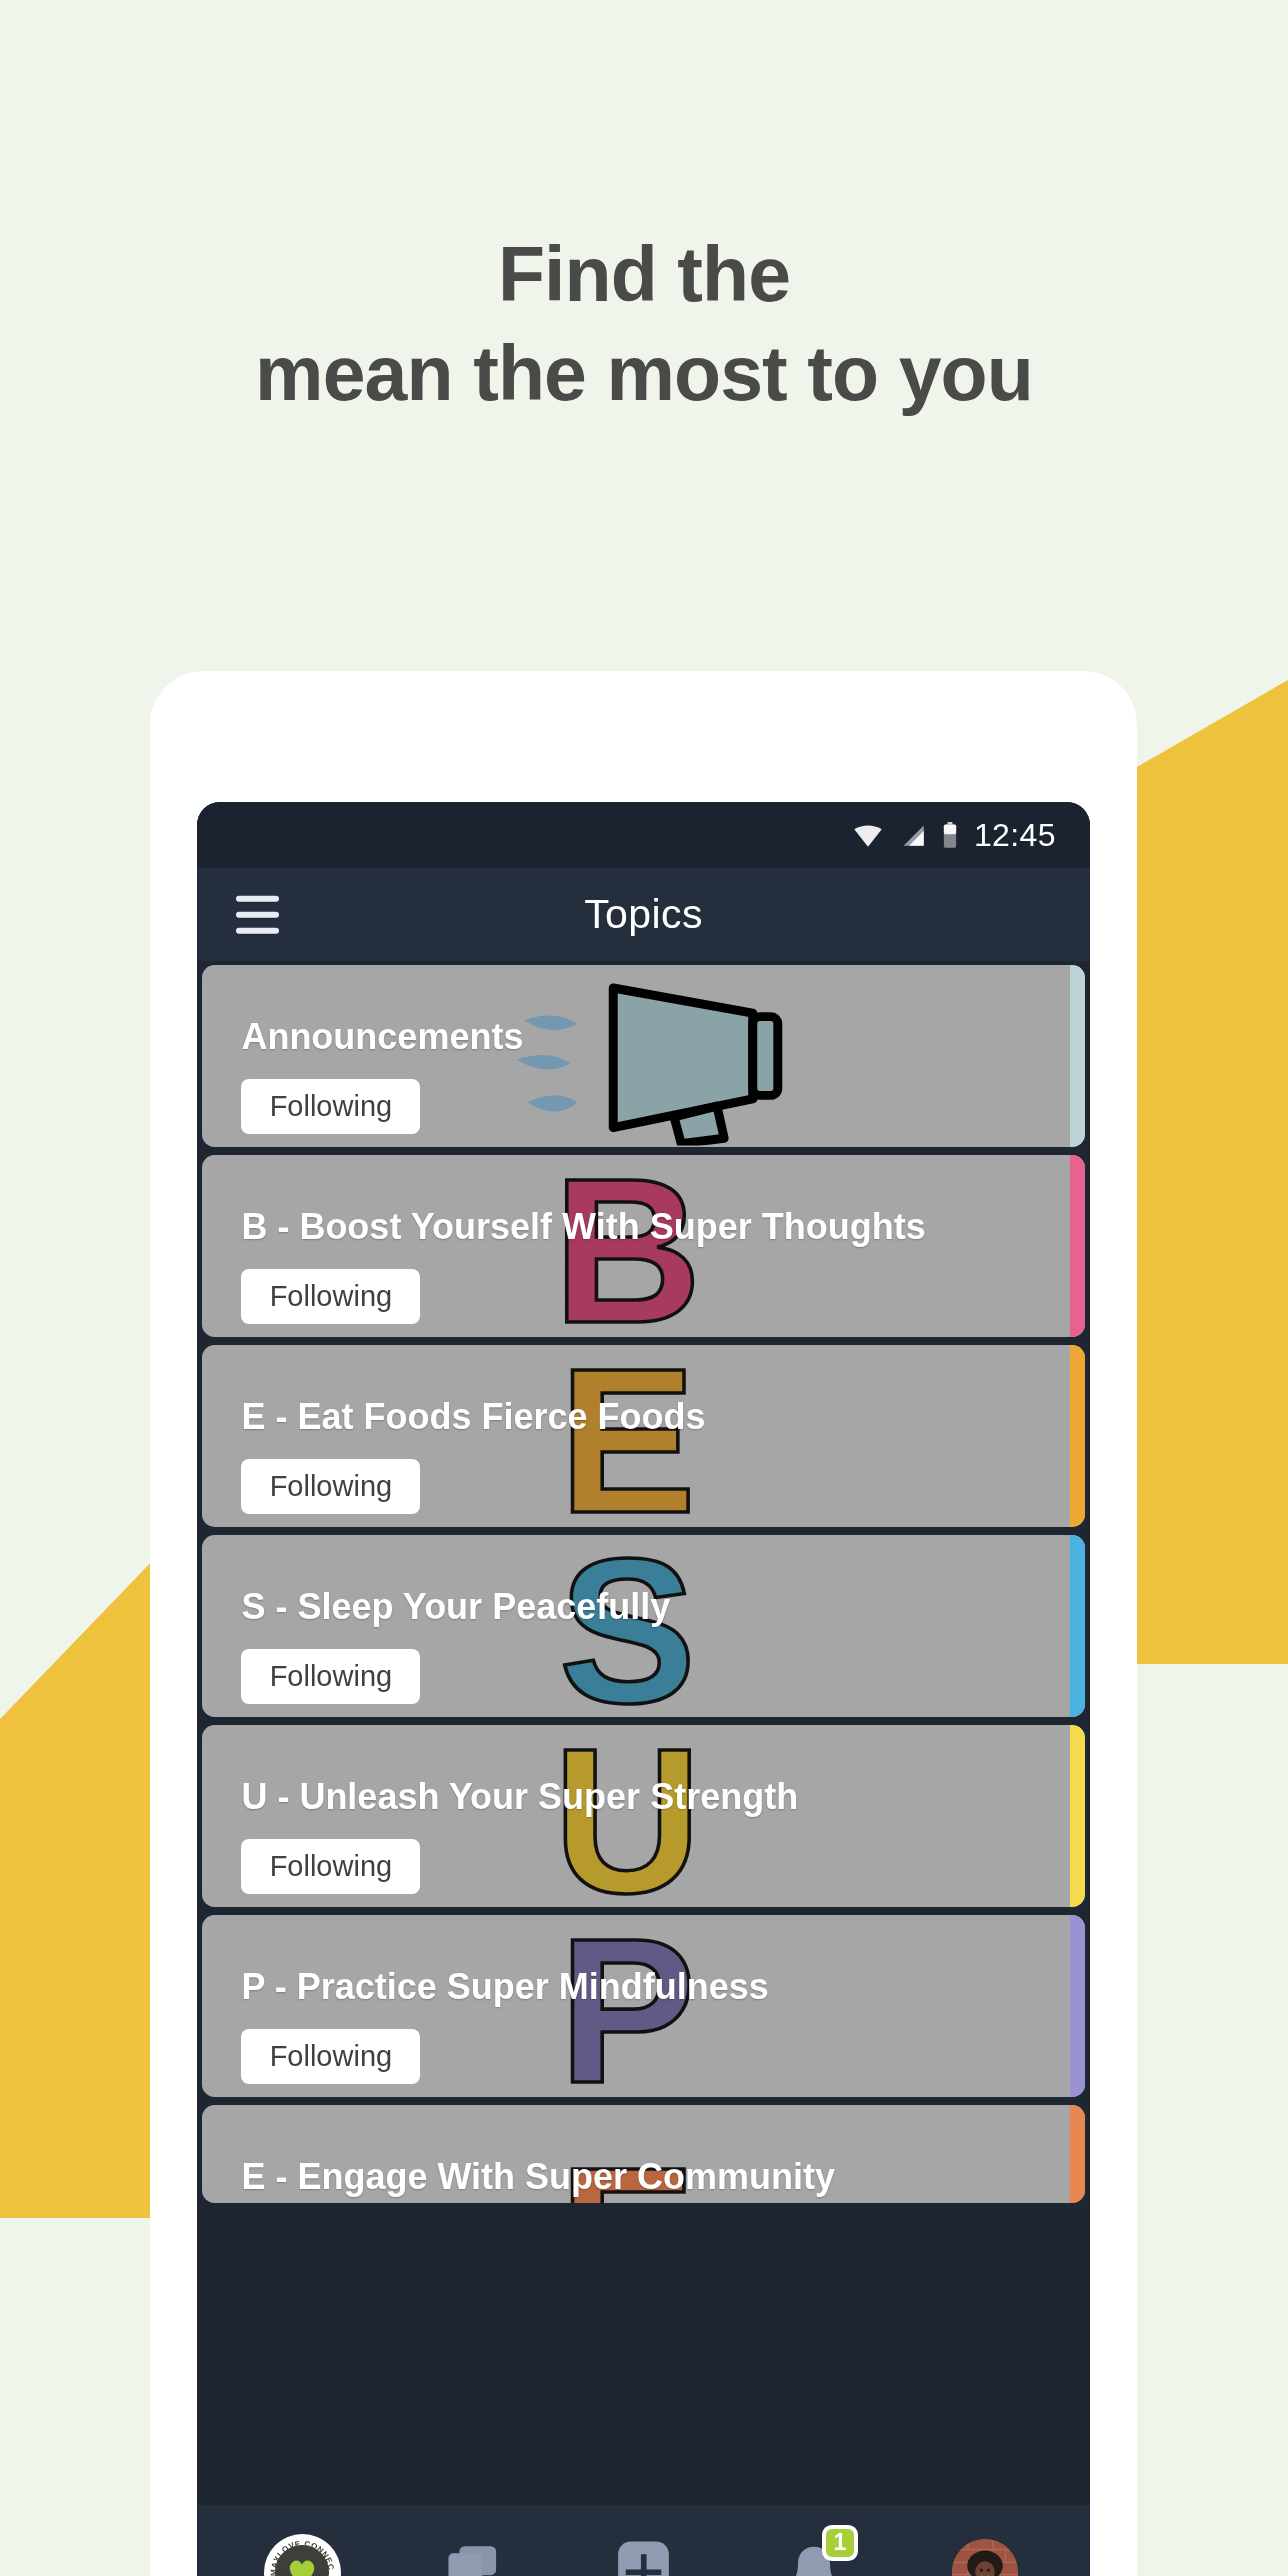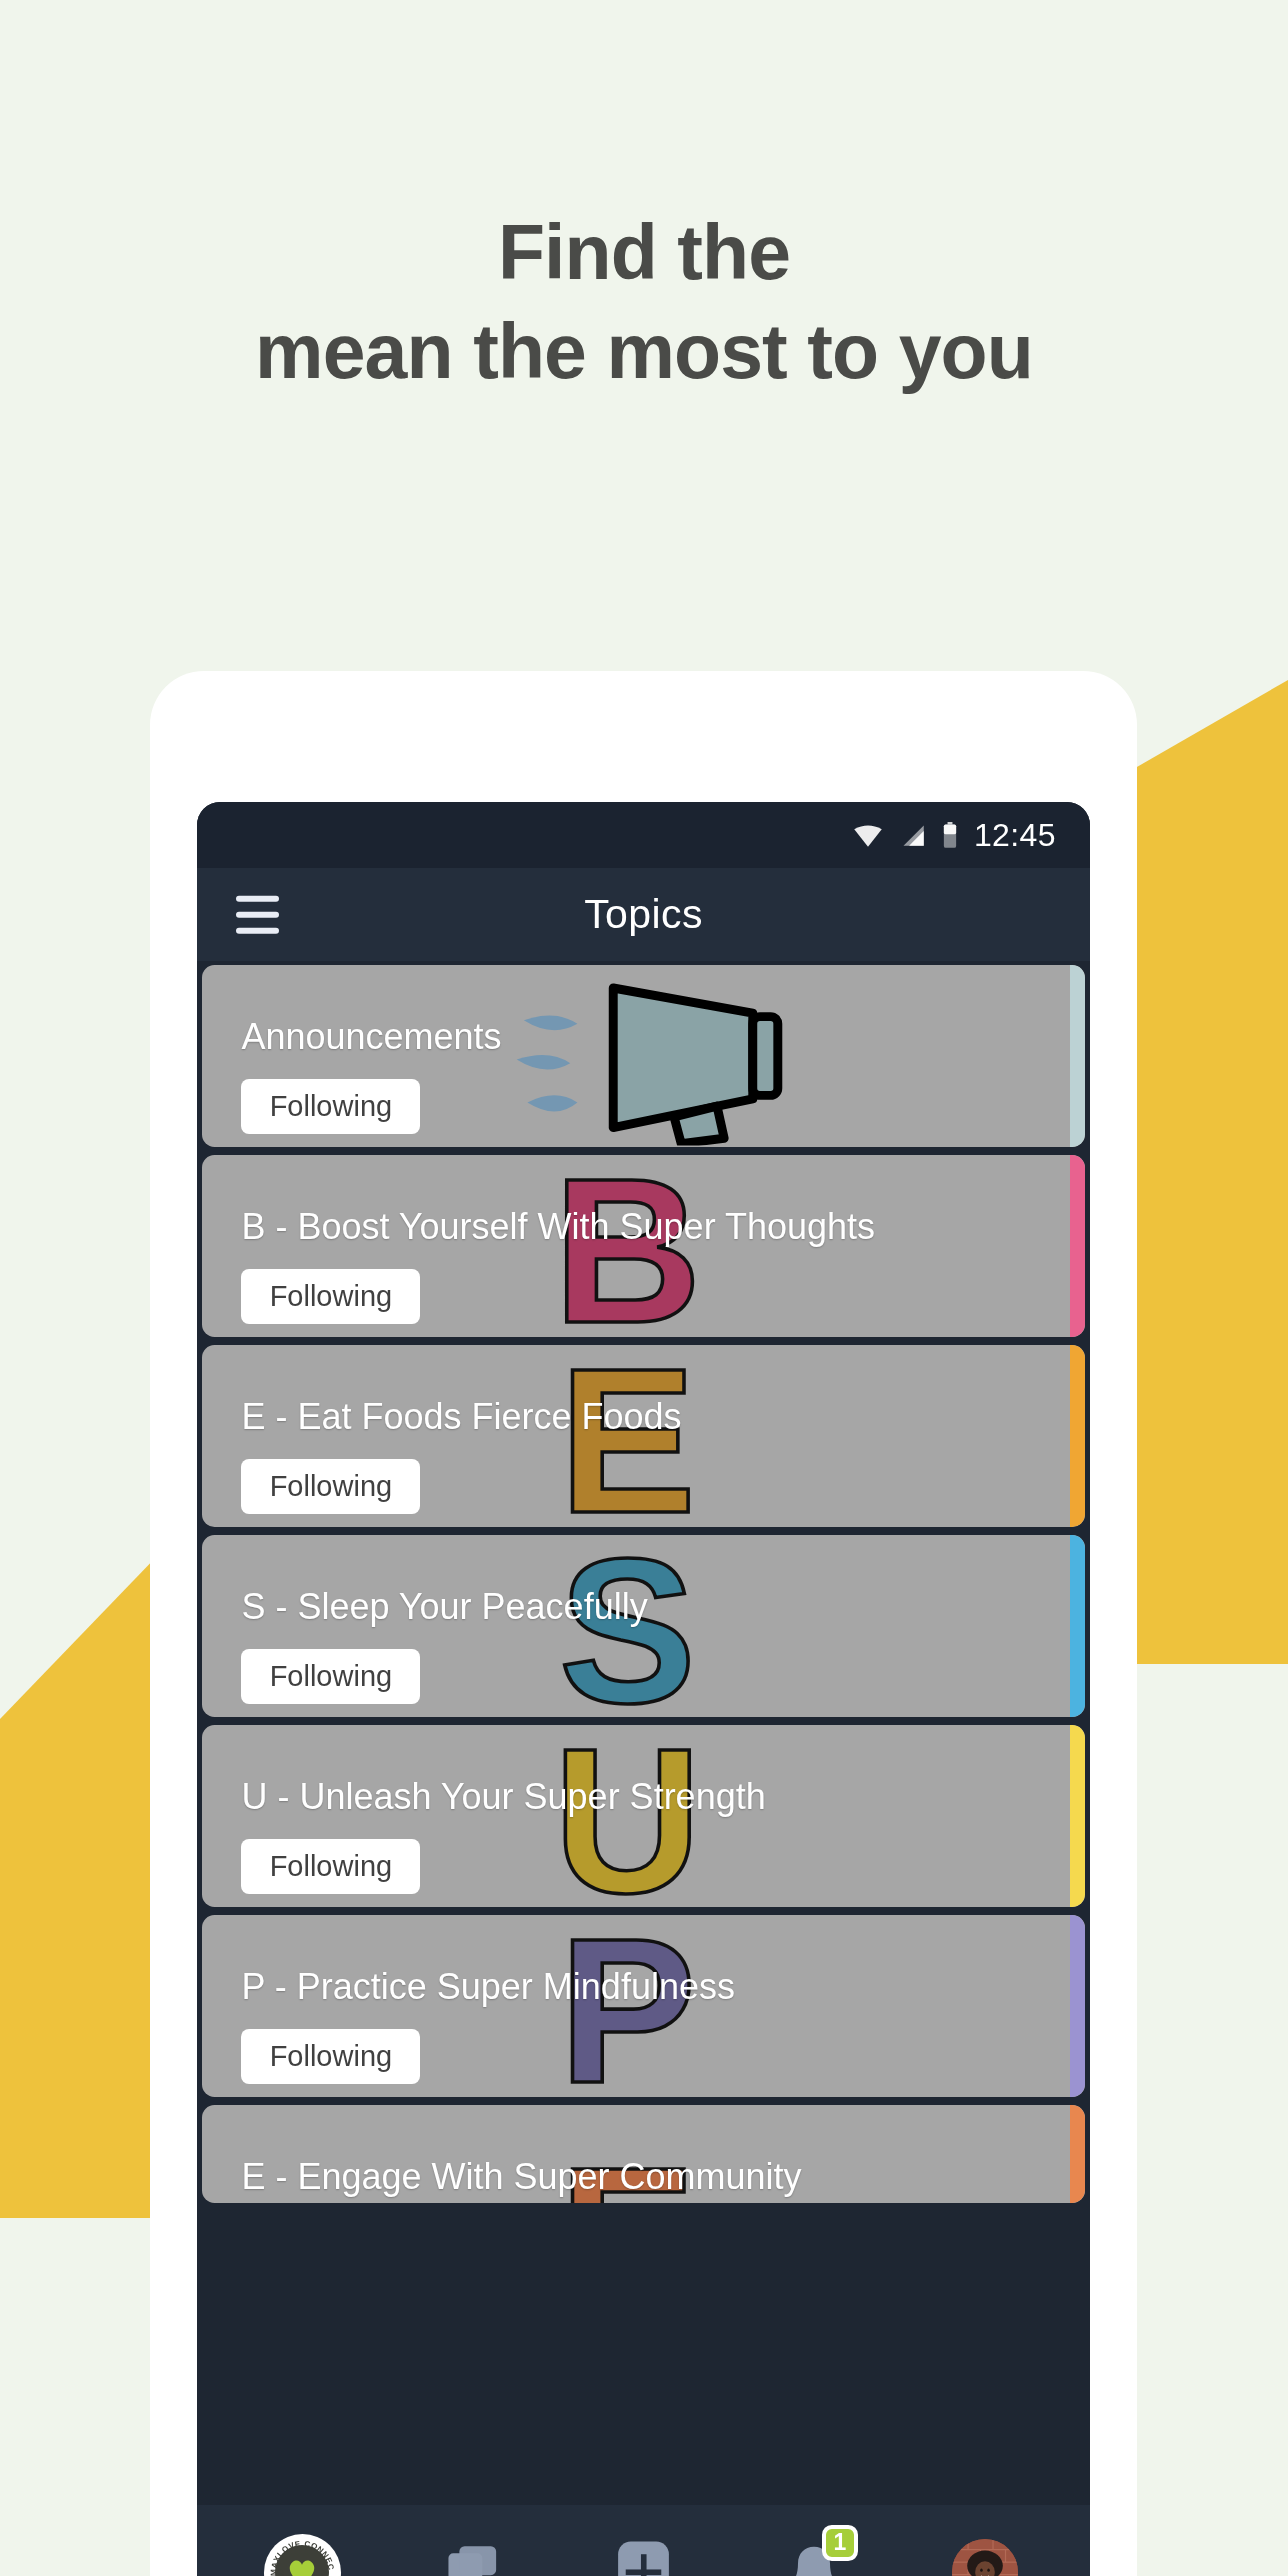--- a/index.html
+++ b/index.html
@@ -17,21 +17,21 @@
     background:#eec23c;
     clip-path:polygon(100% 0%, 100% 100%, 0% 100%, 0% 22%);
   }
   .wedge-left{
     left:0;top:1413px;width:295px;height:805px;
     background:#eec23c;
     clip-path:polygon(0% 38%, 100% 0%, 100% 100%, 0% 100%);
   }
   
   .headline{
-    position:absolute;left:0;right:0;top:203px;
+    position:absolute;left:0;right:0;top:225px;
     text-align:center;
     color:#4a4b48;
     font-weight:bold;
     font-size:77px;
     line-height:1.28;
     letter-spacing:-0.9px;
     z-index:4;
   }
   .headline .hl-line{display:block;}
   
@@ -96,21 +96,21 @@
     pointer-events:none;
   }
   .bigletter{
     font-size:206px;font-weight:bold;line-height:1;
     font-family:"Liberation Sans", sans-serif;
     -webkit-text-stroke:3.6px #111;
     position:relative;left:-16px;top:5.4px;
   }
   .card-title{
     position:absolute;left:39px;top:51px;
-    color:#ffffff;font-size:36px;font-weight:normal;
+    color:#ffffff;font-size:36px;font-weight:bold;
     text-shadow:0 0.9px 1.8px rgba(0,0,0,.25);
     white-space:nowrap;
     text-align:right;
   }
   .follow-btn{
     position:absolute;left:39px;top:114px;
     width:179px;height:55px;background:#ffffff;border-radius:8px;
     display:flex;align-items:center;justify-content:center;
     color:#404040;font-size:29px;cursor:pointer;
   }

